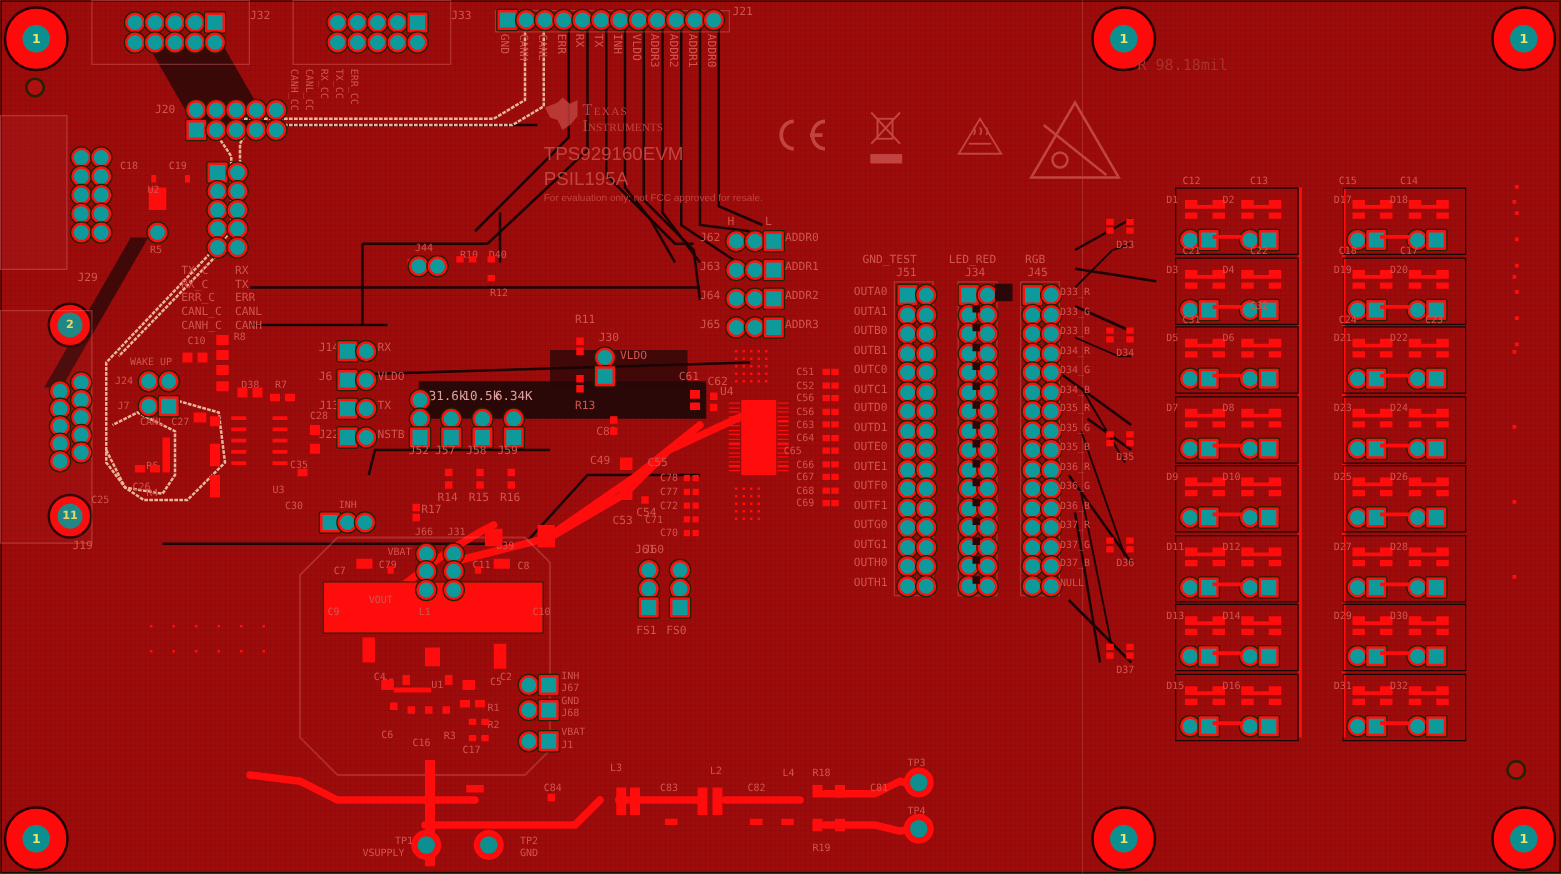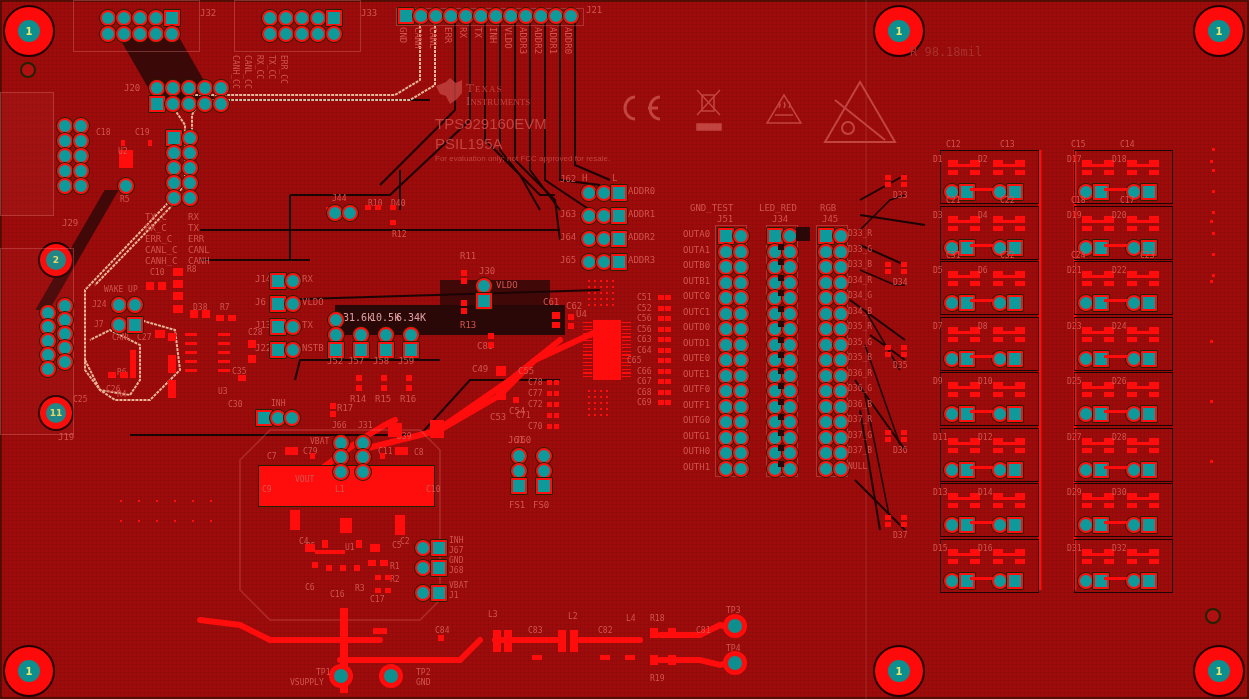--- a/index.html
+++ b/index.html
@@ -280,21 +280,21 @@
   <div class="lbl" style="left:188px;top:212px">RX</div>
   <div class="lbl" style="left:188px;top:223px">TX</div>
   <div class="lbl" style="left:188px;top:234px">ERR</div>
   <div class="lbl" style="left:188px;top:245px">CANL</div>
   <div class="lbl" style="left:188px;top:256px">CANH</div>
 
   <div class="lbl" style="left:582px;top:173px">H</div>
   <div class="lbl" style="left:612px;top:173px">L</div>
   <div id="addrjumpers">
       <div style="position:absolute;left:0;top:0">
-        <div class="lbl" style="left:560px;top:174px;">J62</div>
+        <div class="lbl" style="left:560px;top:186px;">J62</div>
         <div class="pad" style="left:581px;top:185px"></div>
         <div class="pad" style="left:596px;top:185px"></div>
         <div class="pad sq" style="left:611px;top:185px"></div>
         <div class="lbl" style="left:628px;top:186px;">ADDR0</div>
       </div>
       <div style="position:absolute;left:0;top:0">
         <div class="lbl" style="left:560px;top:209px;">J63</div>
         <div class="pad" style="left:581px;top:208px"></div>
         <div class="pad" style="left:596px;top:208px"></div>
         <div class="pad sq" style="left:611px;top:208px"></div>
@@ -1007,21 +1007,21 @@
       <div class="pad" style="left:1126px;top:572.5px"></div>
       <div class="pad sq" style="left:1141px;top:572.5px"></div>
       <div class="smd" style="left:1104px;top:576.5px;width:24px;height:3px"></div>
       <div class="lbl" style="left:1067px;top:543.5px;font-size:8px">D31</div>
       <div class="lbl" style="left:1112px;top:543.5px;font-size:8px">D32</div>
       <div class="lbl" style="left:946px;top:140px;font-size:8px">C12</div>
       <div class="lbl" style="left:1000px;top:140px;font-size:8px">C13</div>
       <div class="lbl" style="left:946px;top:195.5px;font-size:8px">C21</div>
       <div class="lbl" style="left:1000px;top:195.5px;font-size:8px">C22</div>
       <div class="lbl" style="left:946px;top:251px;font-size:8px">C31</div>
-      <div class="lbl" style="left:1000px;top:251px;font-size:8px">C32</div>
+      <div class="lbl" style="left:1000px;top:240px;font-size:8px">C32</div>
       <div class="lbl" style="left:1071px;top:140px;font-size:8px">C15</div>
       <div class="lbl" style="left:1120px;top:140px;font-size:8px">C14</div>
       <div class="lbl" style="left:1071px;top:195.5px;font-size:8px">C18</div>
       <div class="lbl" style="left:1120px;top:195.5px;font-size:8px">C17</div>
       <div class="lbl" style="left:1071px;top:251px;font-size:8px">C24</div>
       <div class="lbl" style="left:1140px;top:251px;font-size:8px">C23</div>
       <div class="smd" style="left:1212px;top:148px;width:3px;height:3px"></div>
       <div class="smd" style="left:1212px;top:169px;width:3px;height:3px"></div>
       <div class="smd" style="left:1212px;top:190px;width:3px;height:3px"></div>
       <div class="smd" style="left:1212px;top:211px;width:3px;height:3px"></div>

